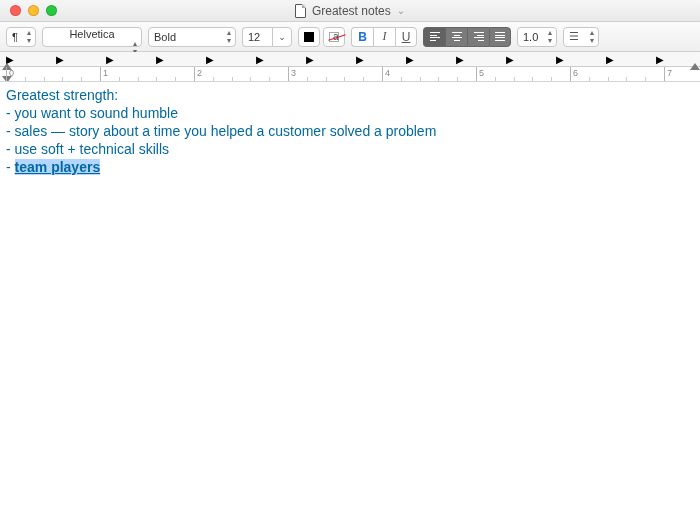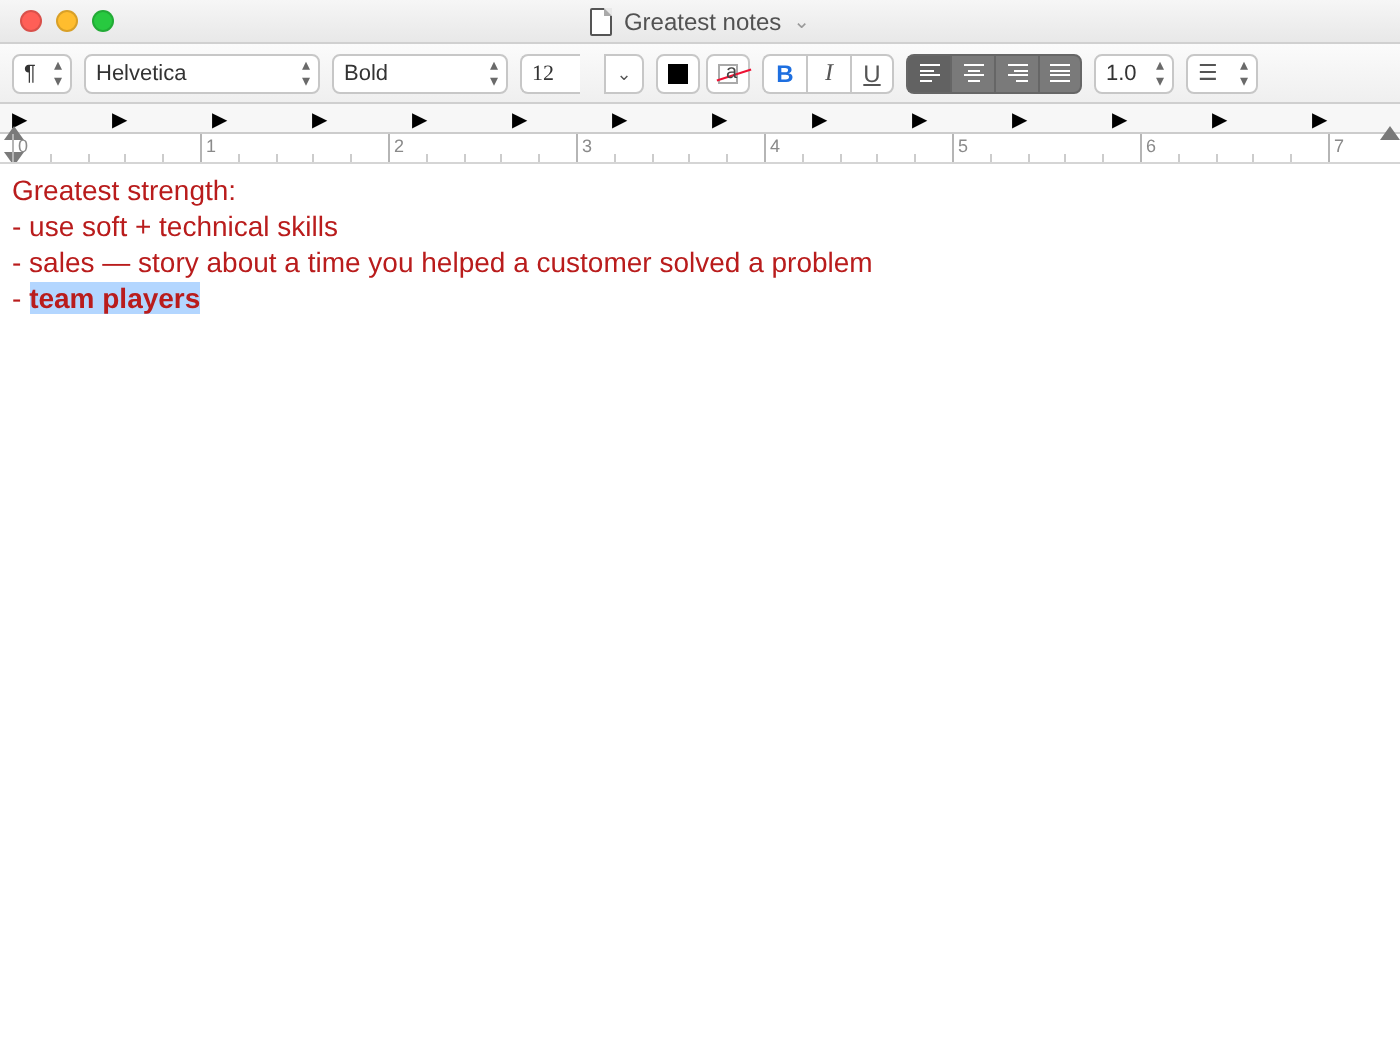--- a/index.html
+++ b/index.html
@@ -58,23 +58,23 @@
       background: #fff;
       border: 1px solid #c7c7c7;
       border-radius: 4px;
       display: flex; align-items: center;
       font-size: 11px; color: #333;
       padding: 0 5px;
     }
     .dd-arrows { margin-left: auto; color: #6a6a6a; font-size: 8px; line-height: 8px; letter-spacing: -1px; }
     .dd-arrows span { display: block; }
     .para-style { width: 30px; justify-content: space-between; }
-    .font-family { width: 118px; justify-content: space-between; }
+    .font-family { width: 100px; justify-content: space-between; flex-direction: column; }
     .font-weight { width: 88px; justify-content: space-between; }
-    .font-size-group { display: flex; gap: 12px; font-family: Liberation Serif, serif; }
+    .font-size-group { display: flex; gap: 0; }
     .font-size { width: 30px; border-right: none; border-radius: 4px 0 0 4px; }
     .stepper-caret { width: 20px; border-radius: 0 4px 4px 0; justify-content: center; color:#555; font-size:9px }
     .color-pair { display: flex; gap: 3px; }
     .color-swatch { width: 22px; justify-content: center; position: relative; }
     .sw-black { width: 14px; height: 10px; background: #000; }
     .sw-white { width: 14px; height: 10px; background: #fff; border:1px solid #aaa; position:relative; }
     .sw-white:after { content: "a"; position:absolute; left:3px; top:-2px; color:#444; font-size:10px; }
     .sw-white:before { content:""; position:absolute; left:-2px; top:4px; width:18px; height:1px; background:#e13; transform:rotate(-18deg); }
     .biu { display: flex; }
     .biu .ctrl { width: 22px; justify-content: center; font-size:12px; border-radius:0; border-right:none; }
@@ -98,24 +98,24 @@
     .ruler-bottom { height:16px; position:relative; border-top:1px solid #ccc; background:#fff; }
     .ruler-bottom .tick-major { position:absolute; top:0; height:16px; border-left:1px solid #b5b5b5; }
     .ruler-bottom .tick-minor { position:absolute; top:10px; height:6px; border-left:1px solid #ccc; }
     .ruler-bottom .num { position:absolute; top:1px; font-size:9px; color:#8a8a8a; }
     .indent-marker { position:absolute; top:-4px; width:0; height:0; border-left:5px solid transparent; border-right:5px solid transparent; border-bottom:7px solid #7a7a7a; }
     .indent-marker.down { top:9px; border-bottom:none; border-top:7px solid #7a7a7a; }
     .right-wrap { position:absolute; top:-4px; width:0; height:0; border-left:5px solid transparent; border-right:5px solid transparent; border-bottom:7px solid #7a7a7a; }
     .doc {
       padding: 4px 6px;
       font-family: Helvetica, Arial, sans-serif;
-      font-size: 14px; line-height: 18px; color:#b91c1c;
+      font-size: 14px; line-height: 18px; color:#0369a1;
     }
     .doc .line { white-space: pre; }
-    .sel { background: #b3d6ff; }
+    .sel { background: #b3d6ff; text-decoration: underline; }
     .bold { font-weight: bold; }
   </style>
 </head>
 <body>
 
 <div class="titlebar">
   <div class="traffic-lights">
     <div class="tl tl-close"></div>
     <div class="tl tl-min"></div>
     <div class="tl tl-max"></div>
@@ -289,16 +289,17 @@
       <span class="tick-minor" style="left: 551.2px;"></span>
       <span class="tick-minor" style="left: 588.8px;"></span>
       <span class="tick-minor" style="left: 607.6px;"></span>
       <span class="tick-minor" style="left: 626.4px;"></span>
       <span class="tick-minor" style="left: 645.2px;"></span>
     </div>
 </div>
 
 <div class="doc" id="doc">
     <div class="line">Greatest strength:</div>
+    <div class="line">- you want to sound humble</div>
+    <div class="line">- sales — story about a time you helped a customer solved a problem</div>
     <div class="line">- use soft + technical skills</div>
-    <div class="line">- sales — story about a time you helped a customer solved a problem</div>
     <div class="line"><span>- </span><span class="bold sel">team players</span></div>
   </div>
 
 </body></html>

